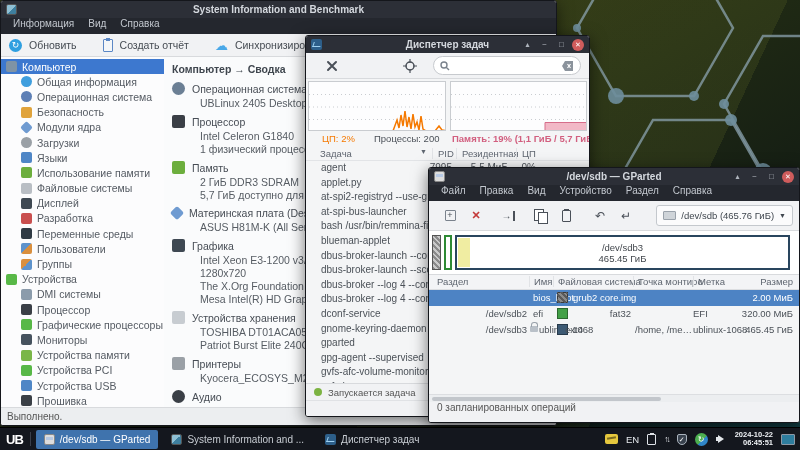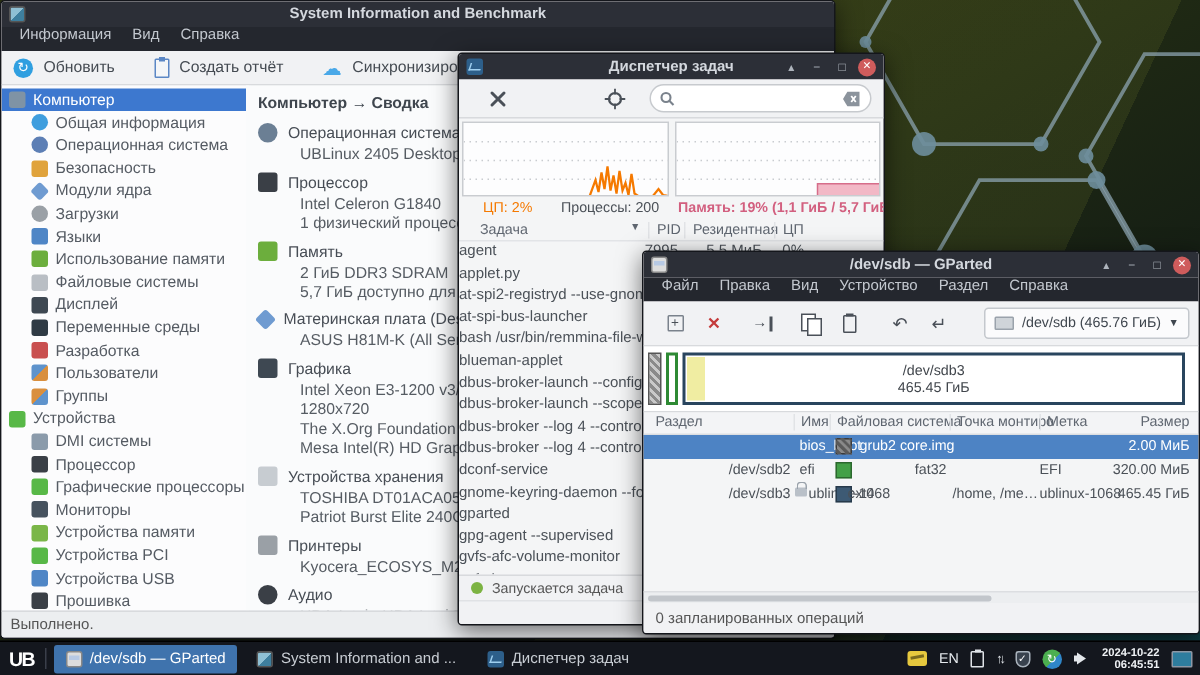--- a/index.html
+++ b/index.html
@@ -48,21 +48,21 @@
 #tm-search input{border:none;outline:none;flex:1;font-size:10px;min-width:10px;background:transparent}
 .tm-graphs{position:absolute;top:45px;left:2px;right:2px;height:50px;display:flex;gap:4px}
 .panel{flex:1;background:#fdfdfe;border:1px solid #c9ccd0;position:relative;overflow:hidden}
 .tm-labels{position:absolute;top:97px;left:0;right:0;height:12px;font-size:9.5px;white-space:nowrap}
 .tm-labels .l-cpu{position:absolute;left:16px;color:#f57900;font-weight:normal}
 .tm-labels .l-proc{position:absolute;left:68px;color:#4b5158}
 .tm-labels .l-mem{position:absolute;left:146px;color:#d25f7f;font-weight:bold}
 .tm-head{position:absolute;top:111px;left:0;right:0;height:14px;font-size:9.5px;color:#5f6670;border-bottom:1px solid #e2e4e7}
 .tm-head span{position:absolute;top:1px}
 .tm-rows{position:absolute;top:125px;left:0;right:0;bottom:33px;overflow:hidden}
-.tmr{height:14.6px;line-height:14.6px;font-size:10px;color:#4b5158;position:relative;white-space:nowrap}
+.tmr{height:14.6px;line-height:14.6px;font-size:10px;color:#4b5158;padding-left:15px;position:relative;white-space:nowrap}
 .tmr span.val{position:absolute;top:0}
 .tm-status{position:absolute;left:0;right:0;bottom:0;height:33px;background:#f1f2f4;border-top:1px solid #d8dadd}
 .legend{height:17px;display:flex;align-items:center;gap:6px;padding-left:8px;font-size:9.5px;color:#555;border-bottom:1px solid #e0e2e5;white-space:nowrap}
 .dot{width:8px;height:8px;border-radius:50%;flex:none}
 
 #gp{left:428px;top:167px;width:372px;height:256px;z-index:3}
 #gp-tools{position:absolute;top:33px;left:0;right:0;height:30px;padding-left:8px;gap:0}
 .gpi{width:26px;height:16px;display:flex;align-items:center;justify-content:center;font-size:12px;color:#4a5058}
 .gpi-new{width:11px;height:11px;border:1px solid #7a828c;font-size:9px;line-height:9px;text-align:center;border-radius:1px;color:#4a5058}
 .gpi-del{color:#c43b3b;font-weight:bold;font-size:11px}
@@ -83,21 +83,21 @@
 .gp-thead span{position:absolute;top:1px;border-left:1px solid #e1e3e6;padding-left:4px}
 .gp-rows{position:absolute;top:122px;left:0;right:0;height:48px;font-size:9.5px;color:#4b5158}
 .gpr{height:16px;line-height:16px;position:relative;white-space:nowrap}
 .gpr.sel{background:#4d83c4;color:#fff}
 .gpr span{position:absolute;top:0}
 .sw{position:absolute;top:2px;width:11px;height:11px;border:1px solid rgba(0,0,0,.35)}
 .lock{display:inline-block;width:8px;height:6px;background:#b9c0c8;border-radius:1px;position:relative;margin-left:3px;vertical-align:1px}
 .lock::before{content:'';position:absolute;top:-4px;left:1px;width:5px;height:4px;border:1.5px solid #9aa2ab;border-bottom:none;border-radius:3px 3px 0 0}
 .gp-scroll{position:absolute;left:0;right:0;bottom:20px;height:8px;background:#eceef0;border-top:1px solid #dcdee1}
 .gp-scroll::before{content:'';display:block;margin:2px 3px;width:62%;height:4px;background:#c2c6cb;border-radius:2px}
-.gp-status{position:absolute;left:0;right:0;bottom:0;height:20px;background:#f1f2f4;display:flex;align-items:center;padding-left:8px;font-size:10px;color:#555}
+.gp-status{position:absolute;left:0;right:0;bottom:0;height:20px;background:#f1f2f4;display:flex;align-items:flex-start;padding-left:8px;font-size:10px;color:#555}
 
 #bar{position:absolute;left:0;top:427px;width:800px;height:23px;background:#14171e;border-top:1px solid #000;display:flex;align-items:center;z-index:9}
 .logo{font-weight:bold;color:#fff;font-size:13px;margin:0 7px 0 6px;letter-spacing:-1px}
 .barsep{width:1px;height:14px;background:#3a3f4a;margin-right:5px}
 .task{display:flex;align-items:center;gap:5px;height:19px;padding:0 8px;font-size:10px;color:#c8cdd3;margin-right:5px;border-radius:2px;white-space:nowrap}
 .task.active{background:#3f73ad;color:#fff}
 .i-gp{width:11px;height:11px;background:#ddd;border:1px solid #888;border-radius:2px;position:relative}
 .i-gp::after{content:'';position:absolute;left:1px;top:2px;right:1px;height:3px;background:#b7c9e4}
 .i-hi{width:11px;height:11px;border-radius:2px;background:linear-gradient(135deg,#8fc0d4 50%,#3e7f9e 50%);border:1px solid #555}
 .i-tm{width:11px;height:11px;border-radius:2px;background:#2d5f8a;position:relative}
@@ -200,26 +200,26 @@
       </div>
     <div class="sbr child">
         <i class="ic" style="background:#b9bec4"></i>
         <span>Файловые системы</span>
       </div>
     <div class="sbr child">
         <i class="ic" style="background:#3e4852"></i>
         <span>Дисплей</span>
       </div>
     <div class="sbr child">
+        <i class="ic" style="background:#c94f4f"></i>
+        <span>Разработка</span>
+      </div>
+    <div class="sbr child">
         <i class="ic" style="background:#2f3a44"></i>
         <span>Переменные среды</span>
-      </div>
-    <div class="sbr child">
-        <i class="ic" style="background:#c94f4f"></i>
-        <span>Разработка</span>
       </div>
     <div class="sbr child">
         <i class="ic" style="background:linear-gradient(135deg,#5e93cc 50%,#d98f3e 50%)"></i>
         <span>Пользователи</span>
       </div>
     <div class="sbr child">
         <i class="ic" style="background:linear-gradient(135deg,#d98f3e 50%,#5e93cc 50%)"></i>
         <span>Группы</span>
       </div>
     <div class="sbr">

